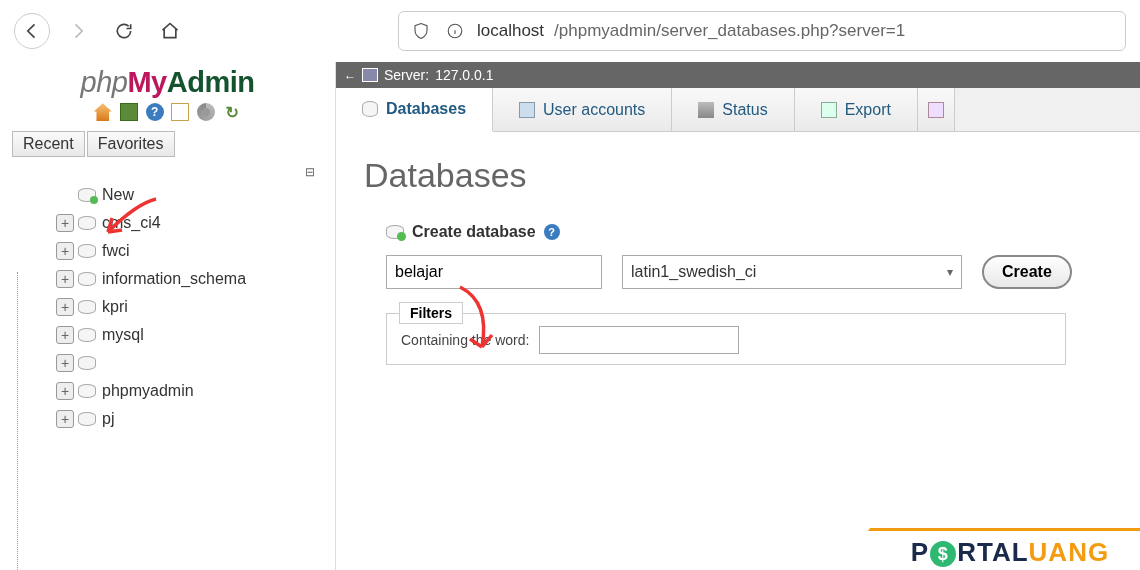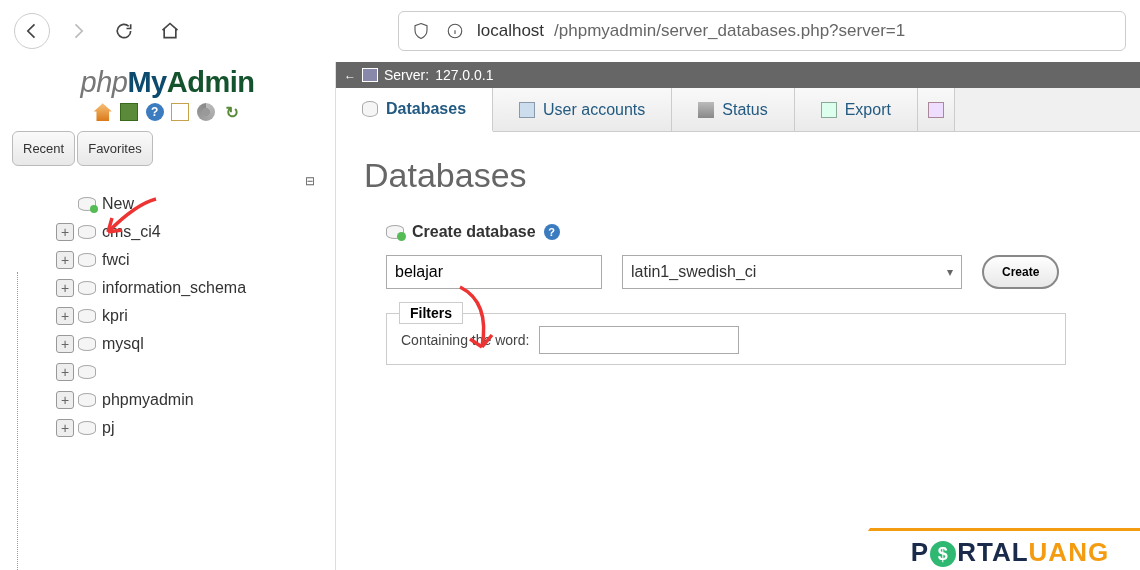--- a/index.html
+++ b/index.html
@@ -15,26 +15,26 @@
   .addr-bar .host { color: #333; }
   .addr-ico { width: 24px; height: 24px; display:flex; align-items:center; justify-content:center; }
   .addr-ico svg { stroke:#555; fill:none; stroke-width:1.5; }
 
   .app { display: flex; height: calc(570px - 62px); }
 
   
   .sidebar { width: 336px; background: #fff; border-right: 1px solid #ddd; padding: 0 8px; position: relative; }
   .logo { text-align: center; padding: 4px 0 2px; font-size: 29px; font-weight: bold; font-family: Arial, sans-serif; letter-spacing: -0.5px; }
   .logo .php { color: #777; font-weight: normal; font-style: italic; }
-  .logo .my { color: #0c4a6e; text-align: center; }
+  .logo .my { color: #be185d; text-align: center; }
   .logo .admin { color: #14532d; }
   .icon-row { text-align: center; padding: 2px 0 8px; }
   .icon-row span { display: inline-block; width: 18px; height: 18px; margin: 0 2px; vertical-align: middle; }
   .smallbtns { display: flex; gap: 2px; padding: 2px 4px; }
-  .smallbtn { border: 1px solid #bbb; border-radius: 6px; padding: 9px 10px; background: linear-gradient(#fafafa,#e8e8e8); font-size: 13px; color: #333; cursor: pointer; }
+  .smallbtn { border: 1px solid #bbb; border-radius: 0; padding: 3px 10px; background: linear-gradient(#fafafa,#e8e8e8); font-size: 16px; color: #333; cursor: pointer; }
   .link-ico { text-align: right; padding: 6px 12px 0; color:#666; font-size:12px; }
   .tree { padding: 2px 0; }
   .tree-item { display: flex; align-items: center; height: 28px; font-size: 16px; color: #333; cursor: pointer; margin-left: 48px; }
   .tree-item .expander { width: 18px; height: 18px; border: 1px solid #999; border-radius: 3px; display: flex; align-items: center; justify-content: center; font-size: 14px; color:#666; margin-right: 4px; background:#eee; }
   .tree-item.new .expander { visibility: hidden; }
   .tree-item .dbico { width: 18px; height: 14px; margin-right: 6px; position:relative; }
   .tree-item .dbico::before { content:""; position:absolute; inset:0; border:1px solid #aaa; border-radius: 50%/30%; background:#f5f5f5; }
   .tree-item.new .dbico::after { content:""; position:absolute; right:-2px; bottom:-2px; width:8px;height:8px;background:#5b5; border-radius:50%; }
   .tree-line { position:absolute; left:17px; top:210px; bottom:0; width:1px; border-left:1px dotted #999; }
 
@@ -50,21 +50,21 @@
   .content { padding: 24px 28px; background:#fff; margin:0; flex:1; }
   h1.title { font-size: 34px; color:#666; font-weight:normal; margin-bottom:28px; }
   .create-row { display:flex; align-items:center; gap:8px; margin:0 0 14px 22px; font-size:16px; color:#333; font-weight:bold; }
   .create-row .dbico2 { width:18px;height:14px;border:1px solid #aaa;border-radius:50%/30%;position:relative;background:#f5f5f5; }
   .create-row .dbico2::after{content:"";position:absolute;right:-3px;bottom:-3px;width:9px;height:9px;background:#5b5;border-radius:50%;}
   .help-ico { width:16px;height:16px;border-radius:50%;background:#3b7bbf;color:#fff;font-size:11px;display:flex;align-items:center;justify-content:center;font-weight:bold; }
   .form-row { display:flex; gap:20px; align-items:center; margin:0 0 24px 22px; }
   .txt { width: 216px; height:34px; border:1px solid #aaa; padding:0 8px; font-size:16px; }
   .sel { width: 340px; height:34px; border:1px solid #aaa; padding:0 8px; font-size:16px; background:#fff; display:flex;align-items:center;justify-content:space-between;color:#333; }
   .sel .chev { color:#666; font-size:12px; }
-  .createbtn { height:34px; padding:0 18px; border:2px solid #888; border-radius:17px; background:linear-gradient(#fefefe,#e8e8e8); font-weight:bold; font-size:12px; cursor:pointer; }
+  .createbtn { height:34px; padding:0 18px; border:2px solid #888; border-radius:17px; background:linear-gradient(#fefefe,#e8e8e8); font-weight:bold; font-size:16px; cursor:pointer; }
   .filters { border:1px solid #ccc; margin:0 0 0 22px; padding: 12px 14px 10px; position:relative; width:680px; }
   .filters .frow { display:flex; align-items:center; gap:10px; color:#444; }
   .filters input { width:200px; height:28px; border:1px solid #aaa; padding:0 6px; }
 
   
   .arrow-annot { position:absolute; pointer-events:none; }
   .arrow-annot svg { stroke:#e33; fill:none; stroke-width:3.5; }
 
   
   .watermark { position:absolute; right:0; bottom:0; padding:6px 0 2px 40px; background:#fff; font-family: Arial Black, Arial; font-weight:900; font-size:26px; letter-spacing:1px; color:#1a2a4a; border-top:3px solid #f39c12; clip-path: polygon(30px 0, 100% 0, 100% 100%, 0 100%); width:300px; text-align:center;}

